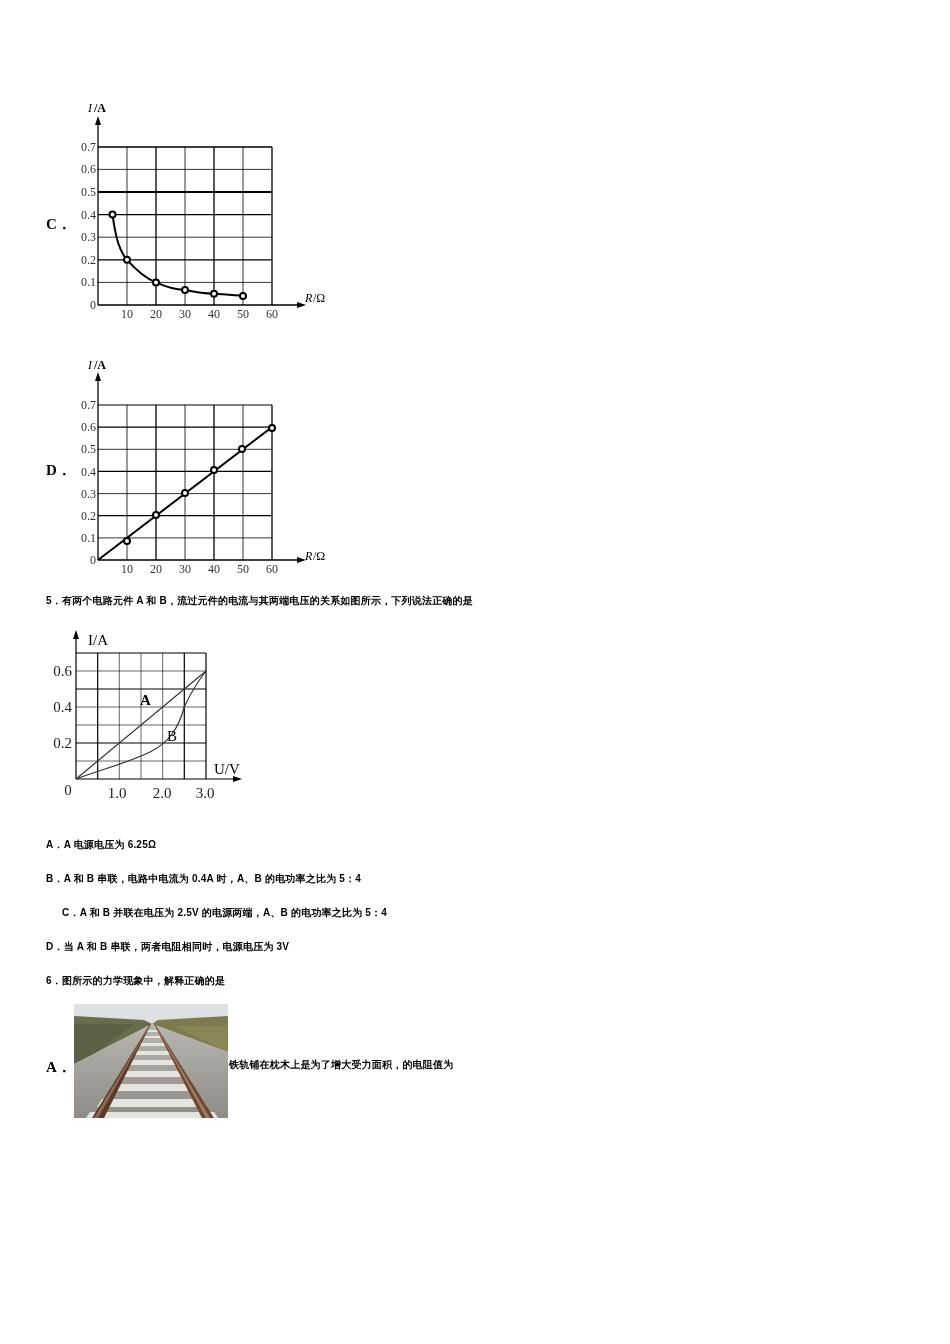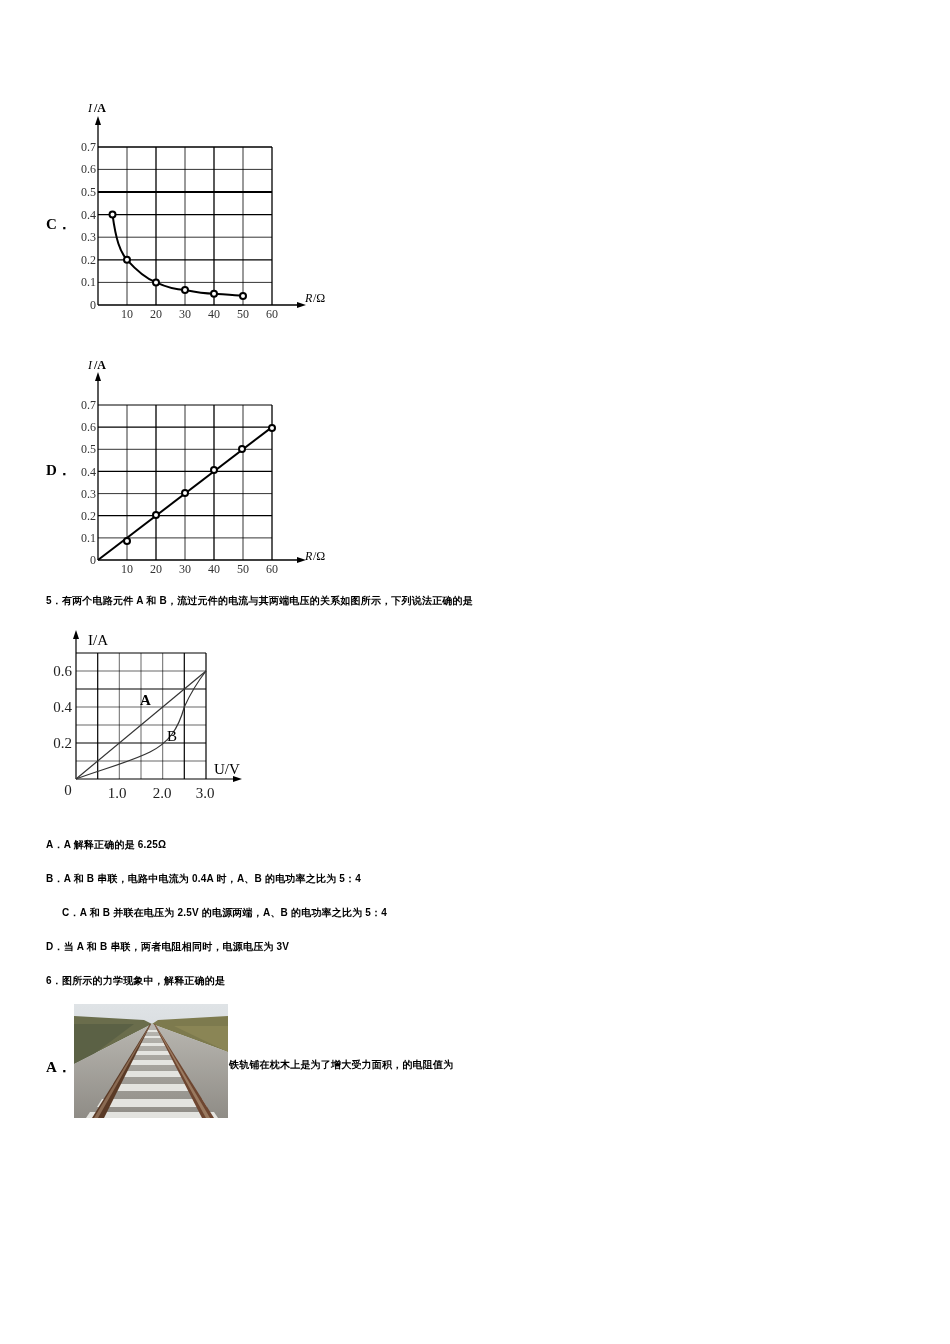--- a/index.html
+++ b/index.html
@@ -168,21 +168,21 @@
     <text x="162" y="798">2.0</text>
     <text x="205" y="798">3.0</text>
   </g>
   <line x1="76" y1="779" x2="206" y2="671" stroke="#333" stroke-width="1.2"></line>
   <path d="M76,779 C100,770 130,762 150,752 C168,743 178,730 184.3,707 C192,690 199,680 206,671" stroke="#333" stroke-width="1.2" fill="none"></path>
   <text x="140" y="705" font-size="15" font-weight="bold">A</text>
   <text x="167" y="741" font-size="15">B</text>
 </svg>
 
 <div class="abs qtext" style="left:46px;top:838px;">
-  <span>A．</span><span>A 解释正确的是 6.25Ω</span>
+  <span>A．</span><span>A 电源电压为 6.25Ω</span>
 </div>
 <div class="abs qtext" style="left:46px;top:872px;text-align:center;">
   <span>B．</span><span>A 和 B 串联，电路中电流为 0.4A 时，A、B 的电功率之比为 5：4</span>
 </div>
 <div class="abs qtext" style="left:62px;top:906px;">
   <span>C．</span><span>A 和 B 并联在电压为 2.5V 的电源两端，A、B 的电功率之比为 5：4</span>
 </div>
 <div class="abs qtext" style="left:46px;top:940px;text-align:right;">
   <span>D．</span><span>当 A 和 B 串联，两者电阻相同时，电源电压为 3V</span>
 </div>

